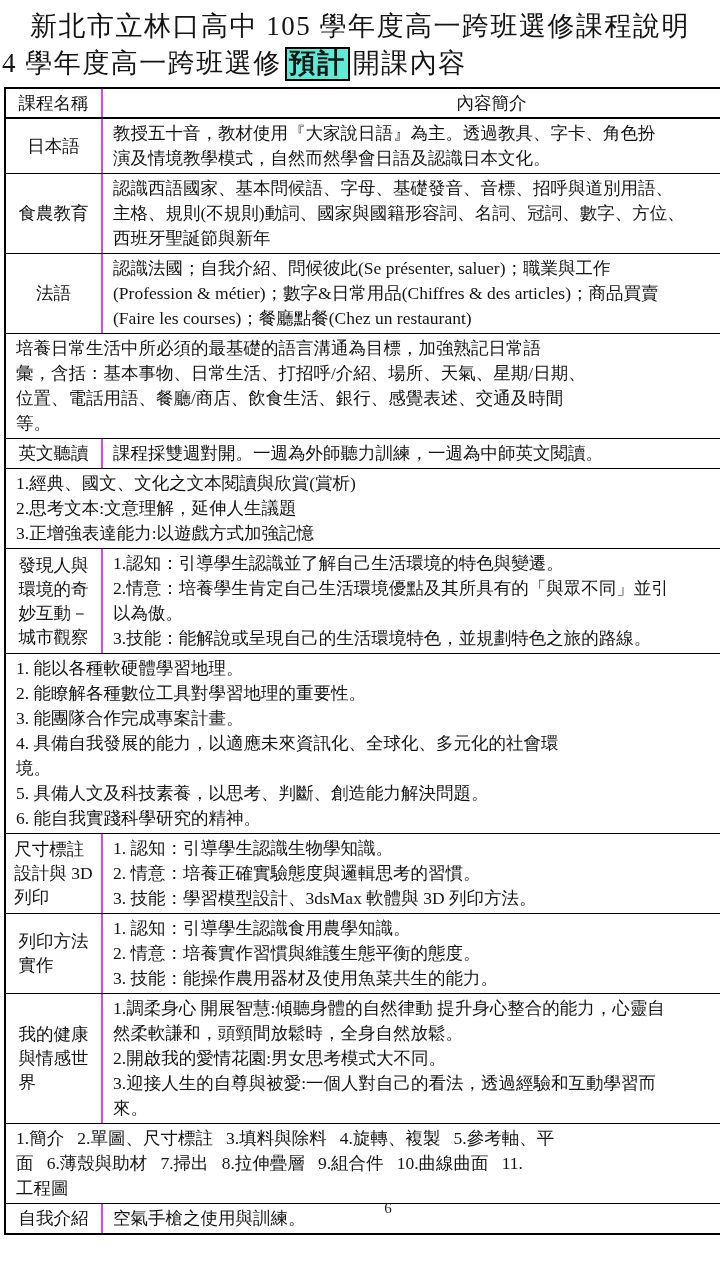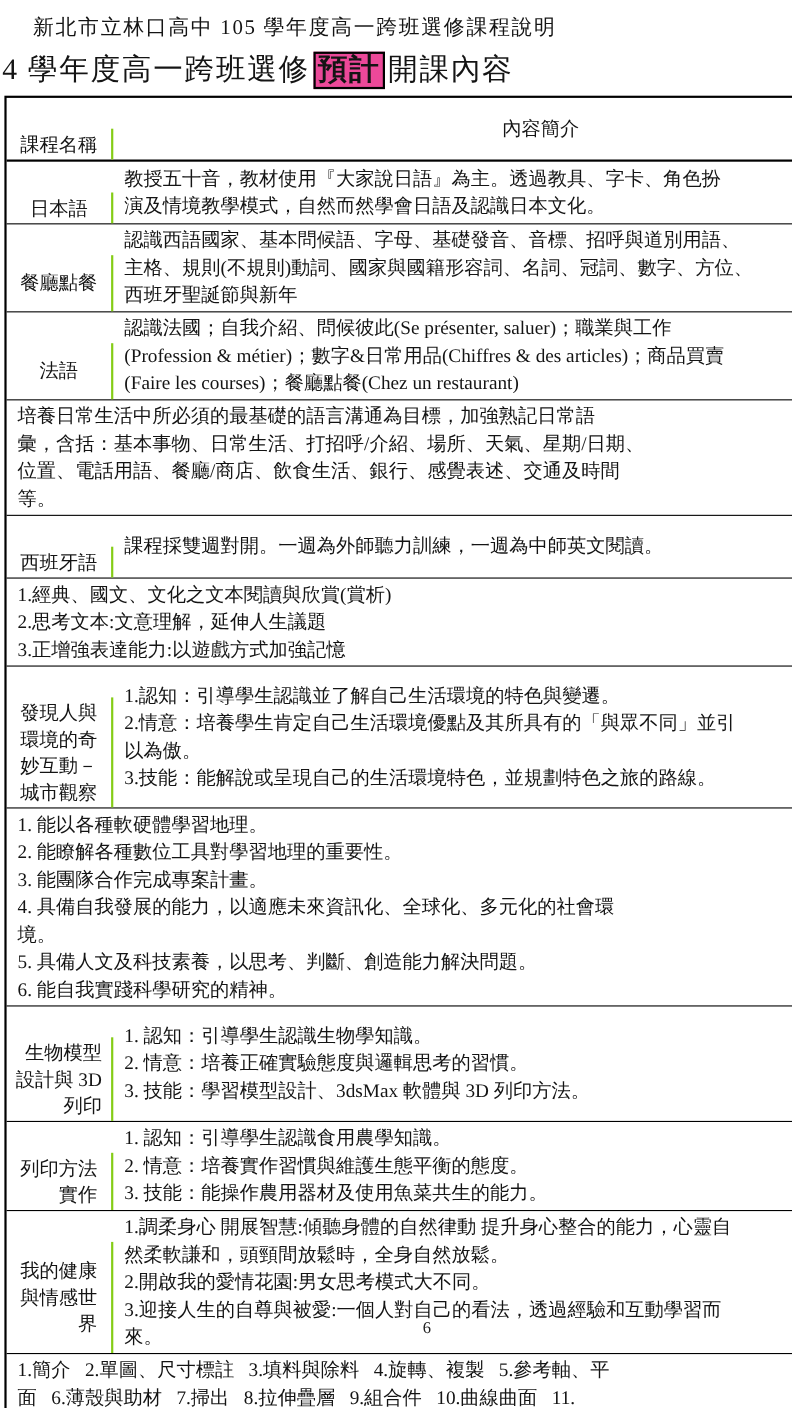--- a/index.html
+++ b/index.html
@@ -2,43 +2,43 @@
 <html><head>
 <meta charset="utf-8">
 <style>
   html,body{margin:0;padding:0;}
   body{
     width:720px;height:1280px;overflow:hidden;position:relative;
     background:#ffffff;color:#141414;
     font-family:"Liberation Serif","DejaVu Serif",serif;
   }
   .title-line1{
-    margin:9px 0 0 30px;font-size:19px;line-height:34px;
+    margin:9px 0 0 30px;font-size:27px;line-height:34px;
     white-space:nowrap;letter-spacing:1.5px;
   }
   .title-line2{
     margin:3px 0 6px 2px;font-size:27px;line-height:34px;
     white-space:nowrap;letter-spacing:1.5px;
   }
   .boxed-term{
-    display:inline-block;border:2px solid #000;background:#ec4899;
+    display:inline-block;border:2px solid #000;background:#5eead4;
     font-weight:bold;padding:0 2px;margin:0 3px;line-height:1.1;
   }
   .course-table{
     margin-left:4px;width:874px;
     border:2px solid #000;
     border-bottom-width:2px;
   }
   .thead{display:flex;align-items:stretch;border-bottom:2px solid #000;}
   .thead .name-cell{min-height:26px;}
   .name-cell{
-    flex:0 0 97px;width:97px;border-right:2px solid #84cc16;
+    flex:0 0 97px;width:97px;border-right:2px solid #d946ef;
     display:flex;align-items:center;justify-content:center;
-    text-align:right;font-size:17.5px;line-height:24px;
-    white-space:pre-line;padding:2px 1px;box-sizing:border-box;margin-top:28px;
+    text-align:left;font-size:17.5px;line-height:24px;
+    white-space:pre-line;padding:2px 1px;box-sizing:border-box;
   }
   .content-cell{
     flex:1 1 auto;display:flex;flex-direction:column;justify-content:center;
     padding:2px 0 2px 10px;box-sizing:border-box;
   }
   .thead .content-cell{align-items:center;justify-content:center;padding:0;}
   .header-label{font-size:17.5px;line-height:24px;}
   .trow{display:flex;align-items:stretch;border-bottom:1.5px solid #000;}
   .trow:last-child{border-bottom:none;}
   .cline{white-space:pre;font-size:17.5px;line-height:25px;}
@@ -66,21 +66,21 @@
     <div id="rows">
   <div class="trow">
     <div class="name-cell">日本語</div>
     <div class="content-cell">
             <div class="cline">教授五十音，教材使用『大家說日語』為主。透過教具、字卡、角色扮</div>
             <div class="cline">演及情境教學模式，自然而然學會日語及認識日本文化。</div>
           </div>
   </div>
 
   <div class="trow">
-    <div class="name-cell">餐廳點餐</div>
+    <div class="name-cell">食農教育</div>
     <div class="content-cell">
             <div class="cline">認識西語國家、基本問候語、字母、基礎發音、音標、招呼與道別用語、</div>
             <div class="cline">主格、規則(不規則)動詞、國家與國籍形容詞、名詞、冠詞、數字、方位、</div>
             <div class="cline">西班牙聖誕節與新年</div>
           </div>
   </div>
 
   <div class="trow">
     <div class="name-cell">法語</div>
     <div class="content-cell">
@@ -93,21 +93,21 @@
   <div class="trow">
     <div class="content-cell">
             <div class="cline">培養日常生活中所必須的最基礎的語言溝通為目標，加強熟記日常語</div>
             <div class="cline">彙，含括：基本事物、日常生活、打招呼/介紹、場所、天氣、星期/日期、</div>
             <div class="cline">位置、電話用語、餐廳/商店、飲食生活、銀行、感覺表述、交通及時間</div>
             <div class="cline">等。</div>
           </div>
   </div>
 
   <div class="trow">
-    <div class="name-cell">西班牙語</div>
+    <div class="name-cell">英文聽讀</div>
     <div class="content-cell">
             <div class="cline">課程採雙週對開。一週為外師聽力訓練，一週為中師英文閱讀。</div>
           </div>
   </div>
 
   <div class="trow">
     <div class="content-cell">
             <div class="cline">1.經典、國文、文化之文本閱讀與欣賞(賞析)</div>
             <div class="cline">2.思考文本:文意理解，延伸人生議題</div>
             <div class="cline">3.正增強表達能力:以遊戲方式加強記憶</div>
@@ -133,21 +133,21 @@
             <div class="cline">2. 能瞭解各種數位工具對學習地理的重要性。</div>
             <div class="cline">3. 能團隊合作完成專案計畫。</div>
             <div class="cline">4. 具備自我發展的能力，以適應未來資訊化、全球化、多元化的社會環</div>
             <div class="cline">境。</div>
             <div class="cline">5. 具備人文及科技素養，以思考、判斷、創造能力解決問題。</div>
             <div class="cline">6. 能自我實踐科學研究的精神。</div>
           </div>
   </div>
 
   <div class="trow">
-    <div class="name-cell">生物模型
+    <div class="name-cell">尺寸標註
 設計與 3D
 列印</div>
     <div class="content-cell">
             <div class="cline">1. 認知：引導學生認識生物學知識。</div>
             <div class="cline">2. 情意：培養正確實驗態度與邏輯思考的習慣。</div>
             <div class="cline">3. 技能：學習模型設計、3dsMax 軟體與 3D 列印方法。</div>
           </div>
   </div>
 
   <div class="trow">
@@ -175,21 +175,21 @@
 
   <div class="trow">
     <div class="content-cell">
             <div class="cline">1.簡介   2.單圖、尺寸標註   3.填料與除料   4.旋轉、複製   5.參考軸、平</div>
             <div class="cline">面   6.薄殼與助材   7.掃出   8.拉伸疊層   9.組合件   10.曲線曲面   11.</div>
             <div class="cline">工程圖</div>
           </div>
   </div>
 
   <div class="trow">
-    <div class="name-cell">交通及時間</div>
+    <div class="name-cell">自我介紹</div>
     <div class="content-cell">
             <div class="cline">空氣手槍之使用與訓練。</div>
           </div>
   </div>
 </div>
   </div>
 
   <div class="page-footer">6</div>
 
 </div>

